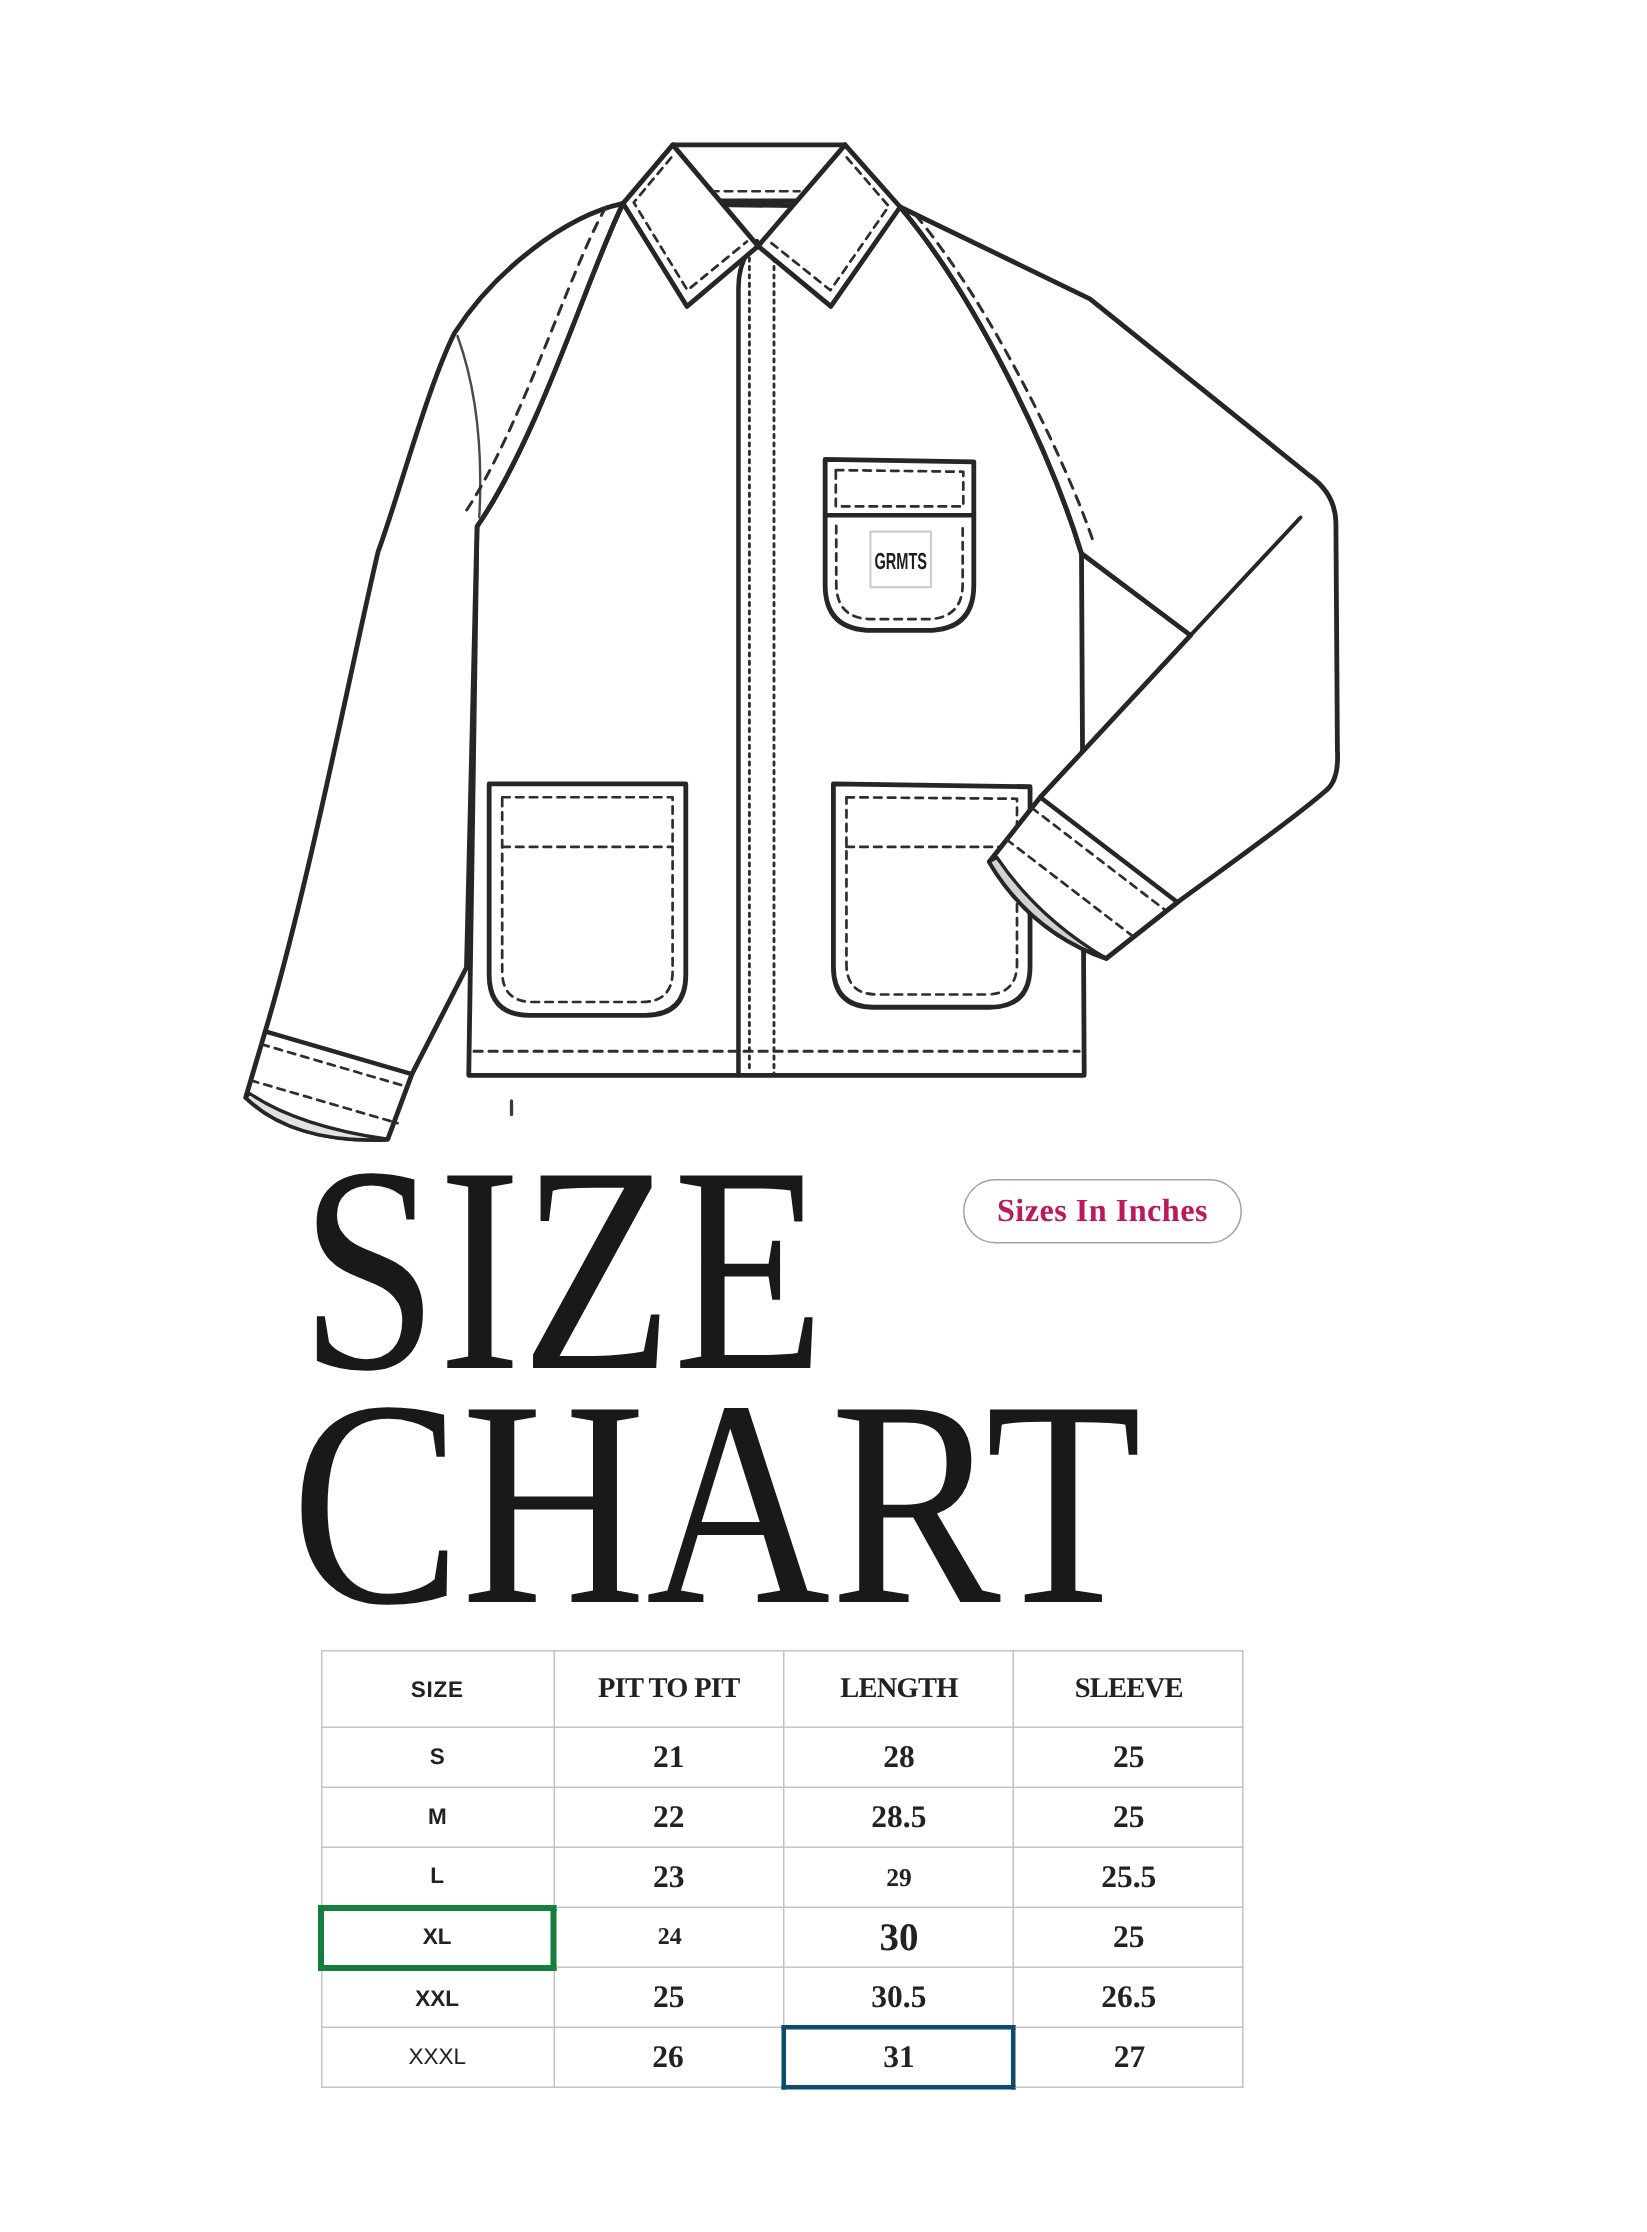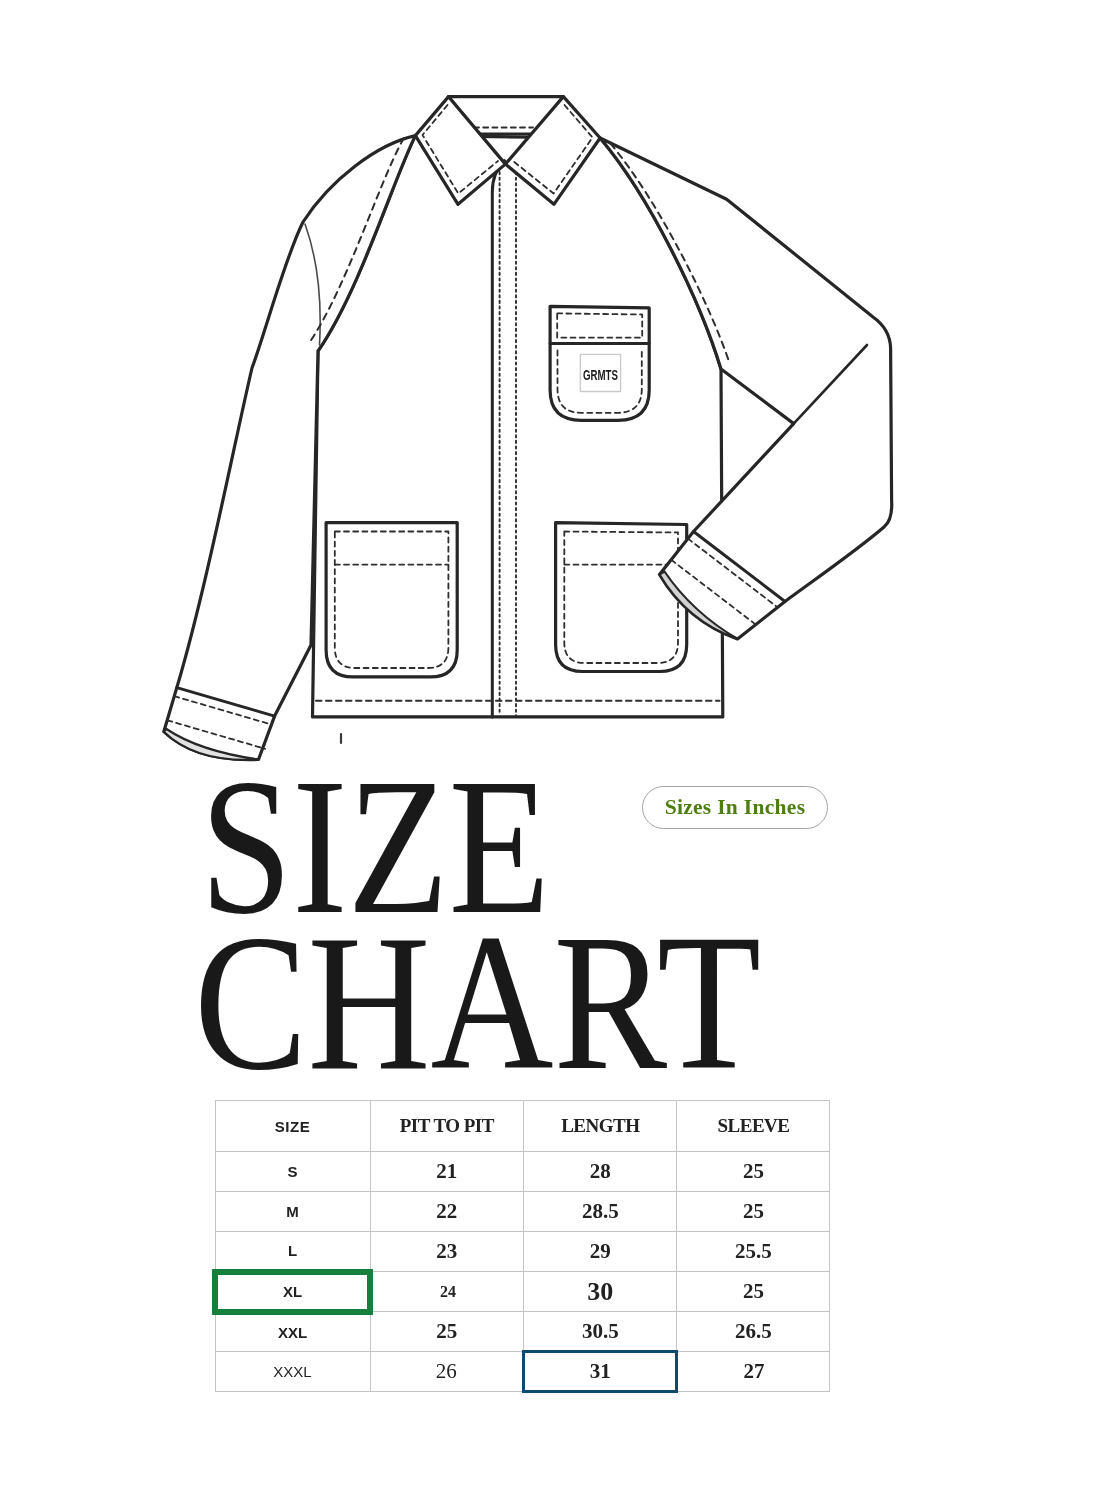--- a/index.html
+++ b/index.html
@@ -99,21 +99,21 @@
 </svg>
 
 <svg class="abs" style="left:0;top:0" width="1098" height="1488" viewBox="0 0 1098 1488">
 
   <text x="200" y="912" font-family="Liberation Serif, serif" font-weight="400" font-size="196" fill="#191919" textLength="350" lengthAdjust="spacingAndGlyphs">SIZE</text>
 
   <text x="194" y="1068" font-family="Liberation Serif, serif" font-weight="400" font-size="196" fill="#191919" textLength="567" lengthAdjust="spacingAndGlyphs">CHART</text>
 </svg>
 
 <div class="abs" style="left:642px;top:786px;width:184px;height:41px;border:1.6px solid #a3a3a3;border-radius:23px;
-     display:flex;align-items:center;justify-content:center;font-weight:bold;font-size:21.5px;color:#4d7c0f;letter-spacing:0.3px;">Sizes In Inches</div>
+     display:flex;align-items:center;justify-content:center;font-weight:bold;font-size:21.5px;color:#be185d;letter-spacing:0.3px;">Sizes In Inches</div>
 
 <table class="abs" style="left:212px;top:1100px;width:615px;border-collapse:collapse;table-layout:fixed;color:#222222;text-align:center;" cellspacing="0">
   <colgroup>
         <col style="width:155px">
         <col style="width:153.6px">
         <col style="width:153.4px">
         <col style="width:153px">
       </colgroup>
 
   <tbody>
@@ -134,40 +134,40 @@
   <tr style="height:40px">
     <td style="border:1px solid #c4c4c4;font-family:'Liberation Sans',sans-serif;font-weight:bold;font-size:15px;">M</td>
     <td style="border:1px solid #c4c4c4;font-weight:bold;font-size:21px;">22</td>
     <td style="border:1px solid #c4c4c4;font-weight:bold;font-size:21px;">28.5</td>
     <td style="border:1px solid #c4c4c4;font-weight:bold;font-size:21px;">25</td>
   </tr>
 
   <tr style="height:40px">
     <td style="border:1px solid #c4c4c4;font-family:'Liberation Sans',sans-serif;font-weight:bold;font-size:15px;">L</td>
     <td style="border:1px solid #c4c4c4;font-weight:bold;font-size:21px;">23</td>
-    <td style="border:1px solid #c4c4c4;font-weight:bold;font-size:21px;">29</td>
+    <td style="border:1px solid #c4c4c4;font-weight:bold;font-size:17px;">29</td>
     <td style="border:1px solid #c4c4c4;font-weight:bold;font-size:21px;">25.5</td>
   </tr>
 
   <tr style="height:40px">
-    <td style="border:6px solid #15803d;font-family:'Liberation Sans',sans-serif;font-weight:bold;font-size:15px;">XL</td>
+    <td style="border:4px solid #15803d;font-family:'Liberation Sans',sans-serif;font-weight:bold;font-size:15px;">XL</td>
     <td style="border:1px solid #c4c4c4;font-weight:bold;font-size:16px;">24</td>
     <td style="border:1px solid #c4c4c4;font-weight:bold;font-size:26px;">30</td>
     <td style="border:1px solid #c4c4c4;font-weight:bold;font-size:21px;">25</td>
   </tr>
 
   <tr style="height:40px">
     <td style="border:1px solid #c4c4c4;font-family:'Liberation Sans',sans-serif;font-weight:bold;font-size:15px;">XXL</td>
     <td style="border:1px solid #c4c4c4;font-weight:bold;font-size:21px;">25</td>
     <td style="border:1px solid #c4c4c4;font-weight:bold;font-size:21px;">30.5</td>
     <td style="border:1px solid #c4c4c4;font-weight:bold;font-size:21px;">26.5</td>
   </tr>
 
   <tr style="height:40px">
     <td style="border:1px solid #c4c4c4;font-family:'Liberation Sans',sans-serif;font-weight:normal;font-size:15px;">XXXL</td>
-    <td style="border:1px solid #c4c4c4;font-weight:normal;font-size:21px;margin-top:41px;">26</td>
+    <td style="border:1px solid #c4c4c4;font-weight:bold;font-size:21px;margin-top:41px;">26</td>
     <td style="border:3px solid #0c4a6e;font-weight:bold;font-size:21px;">31</td>
     <td style="border:1px solid #c4c4c4;font-weight:bold;font-size:21px;">27</td>
   </tr>
 </tbody>
     </table>
 
 </div>
 
 </body></html>

